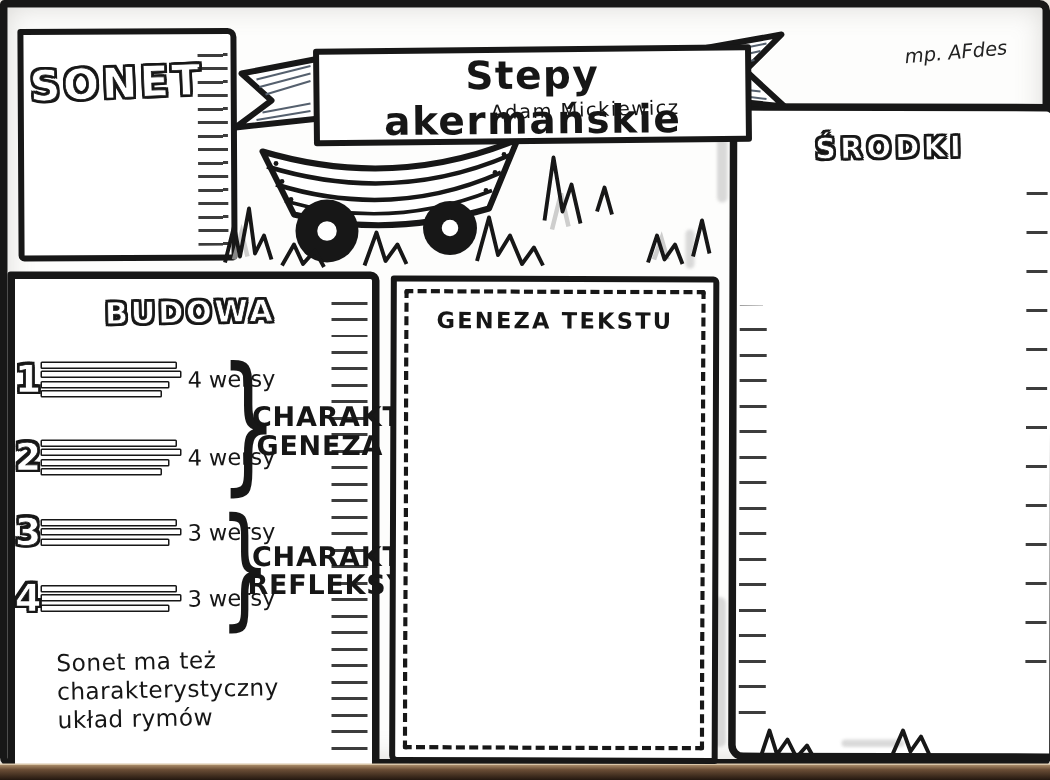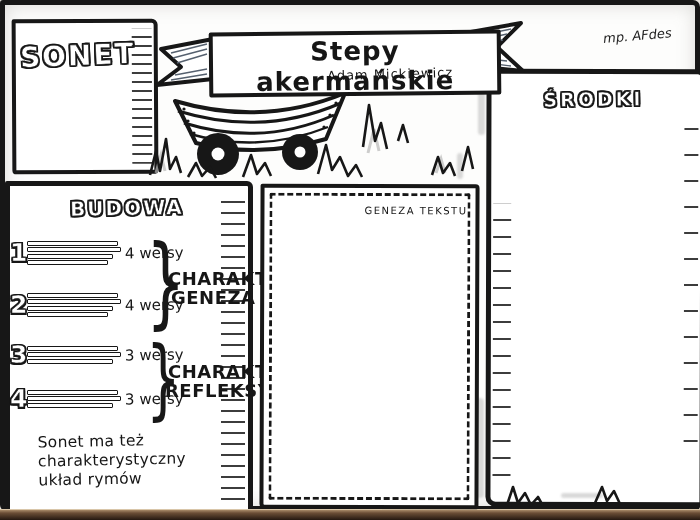--- a/index.html
+++ b/index.html
@@ -81,21 +81,21 @@
   .brace-2{left:136px;top:152px;font-size:88px;}
   .charakter{position:absolute;font-size:18px;font-weight:700;letter-spacing:.5px;white-space:nowrap;}
   .c1a{left:158px;top:82px;}
   .c1b{left:161px;top:101px;}
   .c2a{left:158px;top:175px;}
   .c2b{left:155px;top:194px;}
   .budowa-note{position:absolute;left:28px;top:246px;font-size:15.5px;line-height:19px;transform:rotate(-1.2deg);letter-spacing:.3px;}
   
   .geneza-box{left:255px;top:179px;width:211px;height:317px;border-radius:2px 4px 2px 5px;transform:rotate(.2deg);z-index:2;}
   .geneza-inner{position:absolute;inset:5px;border:3px dashed #171717;border-radius:2px;}
-  .geneza-title{position:absolute;left:0;right:0;top:9px;text-align:right;font-size:10px;letter-spacing:1.5px;font-weight:400;}
+  .geneza-title{position:absolute;left:0;right:0;top:9px;text-align:center;font-size:15px;letter-spacing:1.5px;font-weight:700;}
   
   .boat-svg{position:absolute;left:143px;top:76px;z-index:1;}
   .grass-svg{position:absolute;z-index:5;}
   .shadow-mark{position:absolute;background:#c6c6c6;opacity:.65;border-radius:4px;filter:blur(1px);}
   .sh-1{left:470px;top:393px;width:9px;height:100px;}
   .sh-2{left:473px;top:72px;width:7px;height:58px;}
   .sh-3{left:556px;top:488px;width:42px;height:5px;}
   .sh-4{left:452px;top:148px;width:6px;height:26px;}
 </style>
 </head>

